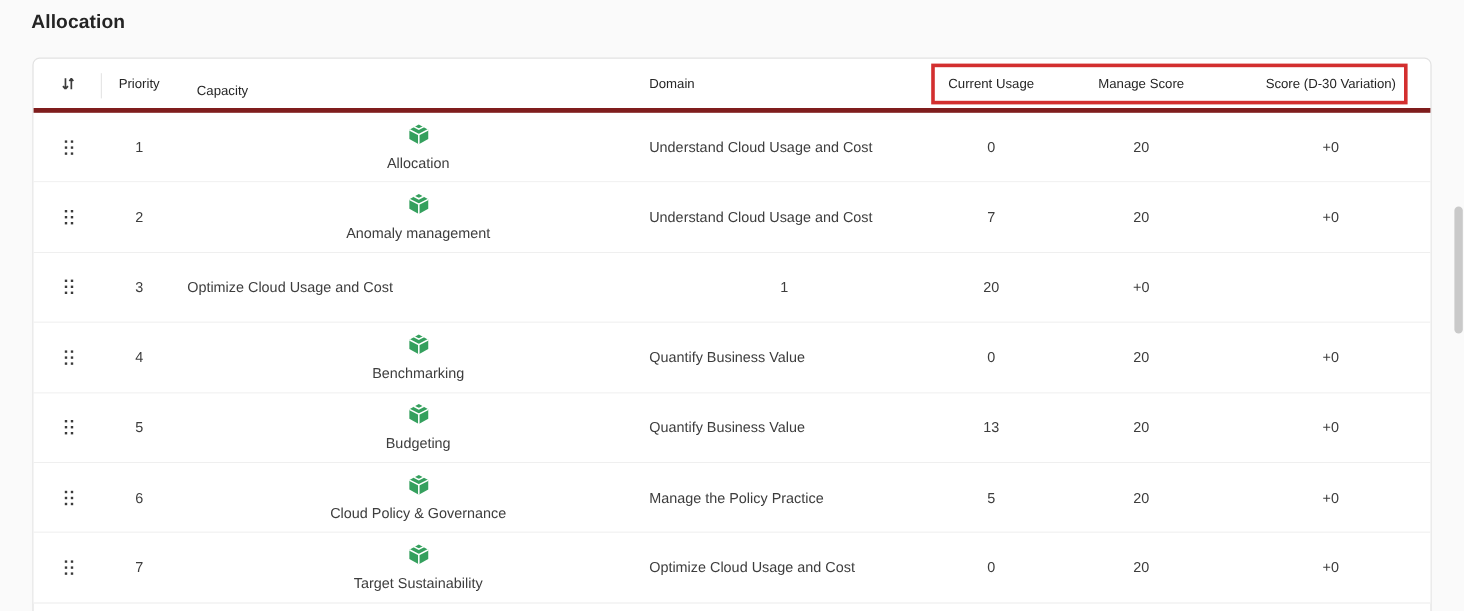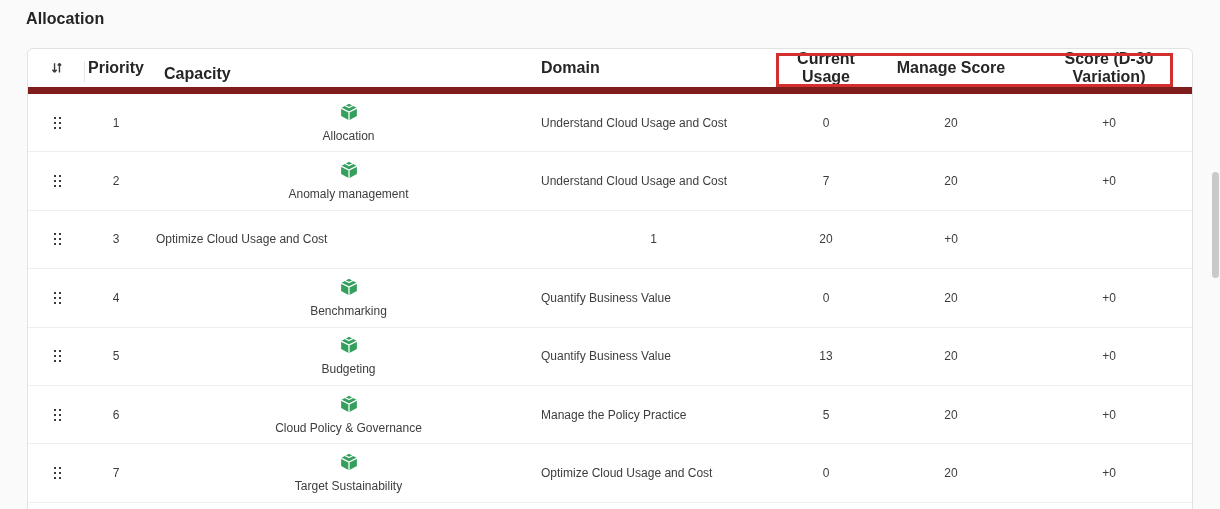--- a/index.html
+++ b/index.html
@@ -27,23 +27,23 @@
     border-radius: 6px 6px 0 0;
   }
   .grid-row {
     display: grid;
     grid-template-columns: 58px 60px 385px 245px 100px 150px 1fr;
     align-items: center;
   }
   .thead {
     position: relative;
     height: 45px;
-    border-bottom: 7px solid #7f1d1d;
-    font-size: 16px;
-    font-weight: 700;
+    border-bottom: 4px solid #7f1d1d;
+    font-size: 11px;
+    font-weight: 400;
     color: #262626;
   }
   .thead .divider {
     position: absolute;
     left: 56px; top: 12px;
     width: 1px; height: 21px;
     background: #e6e6e6;
   }
   .row {
     height: 58.4px;

